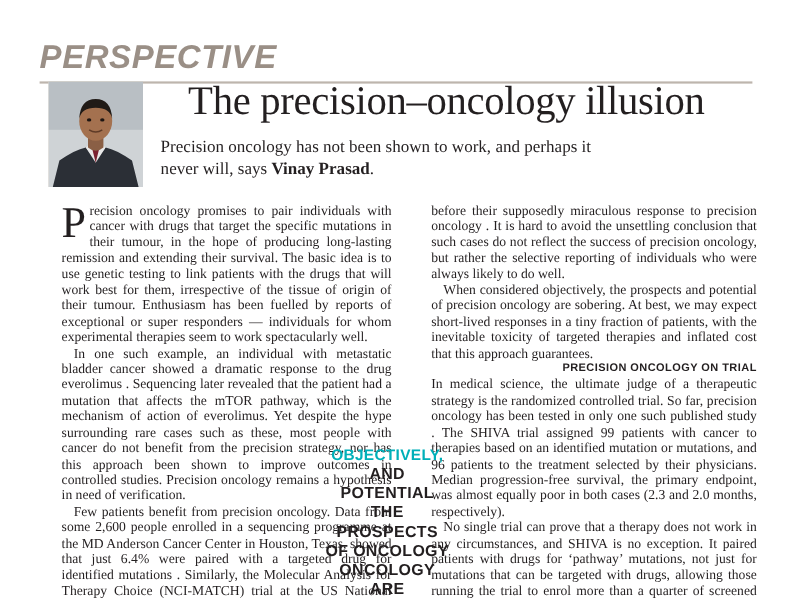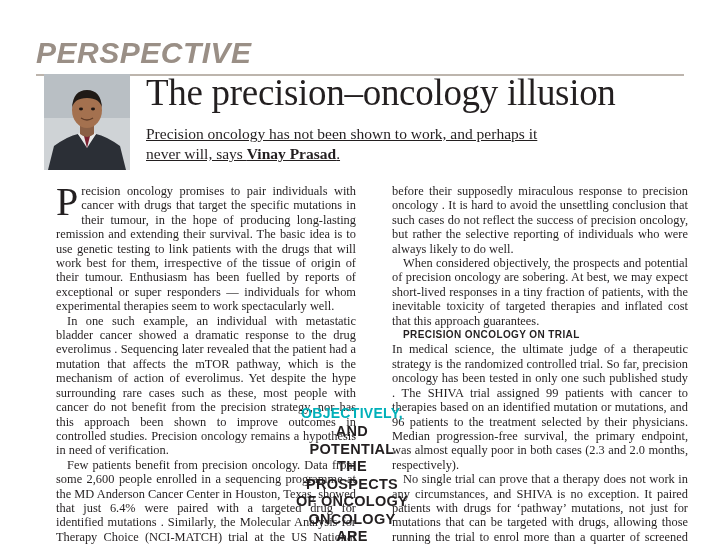--- a/index.html
+++ b/index.html
@@ -65,29 +65,29 @@
     left: 146px;
     top: 72px;
     width: 540px;
   }
   .headline {
     font-family: "Liberation Serif", serif;
     font-size: 37px;
     line-height: 42px;
     color: #231f20;
     letter-spacing: -0.3px;
+    margin-left: 25px;
   }
   .standfirst {
     margin-top: 10px;
     font-family: "Liberation Serif", serif;
     font-size: 15.5px;
     line-height: 20px;
     color: #231f20;
     width: 420px;
-    text-decoration: underline;
   }
   .standfirst b { font-weight: bold; }
 
   
   .col {
     position: absolute;
     top: 184px;
     font-size: 12.4px;
     line-height: 14.4px;
     text-align: justify;
@@ -121,21 +121,21 @@
     font-weight: normal;
   }
   .subhead {
     font-family: "Liberation Sans", sans-serif;
     font-weight: bold;
     font-size: 10px;
     letter-spacing: 0.4px;
     color: #231f20;
     margin: 9px 0 3px 0;
     text-indent: 0;
-    text-align: left;
+    text-align: right;
   }
 
   
   .pullquote {
     position: absolute;
     left: 292px;
     top: 404px;
     width: 120px;
     text-align: center;
     font-family: "Liberation Sans", sans-serif;

